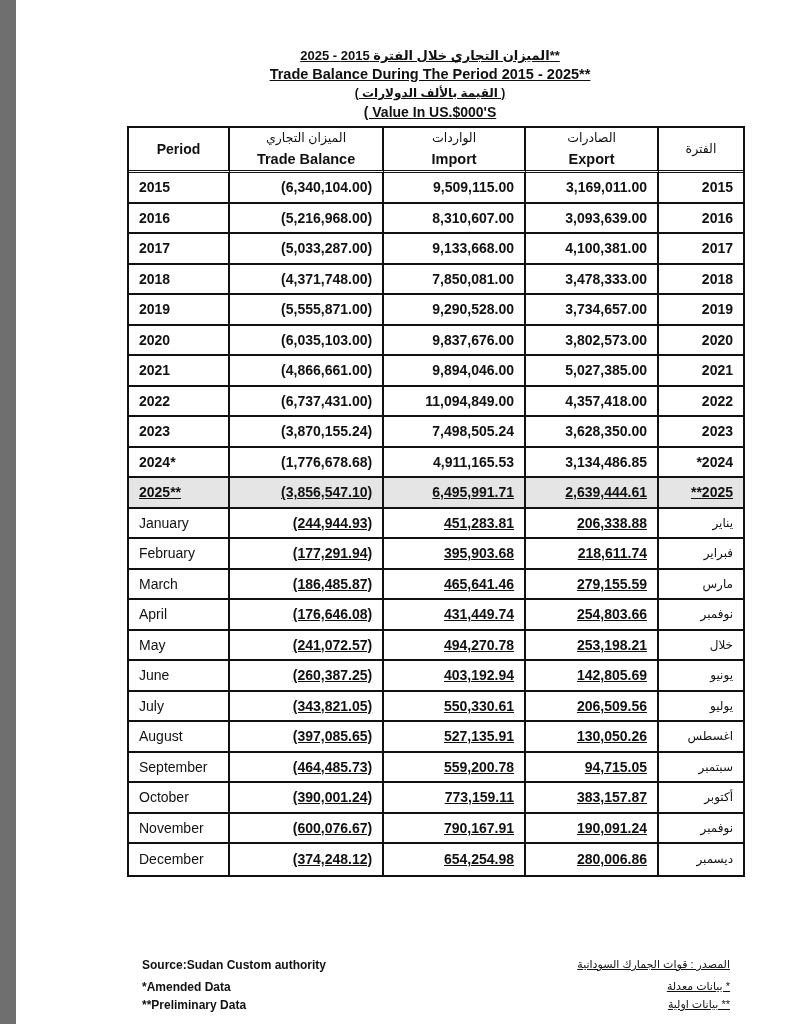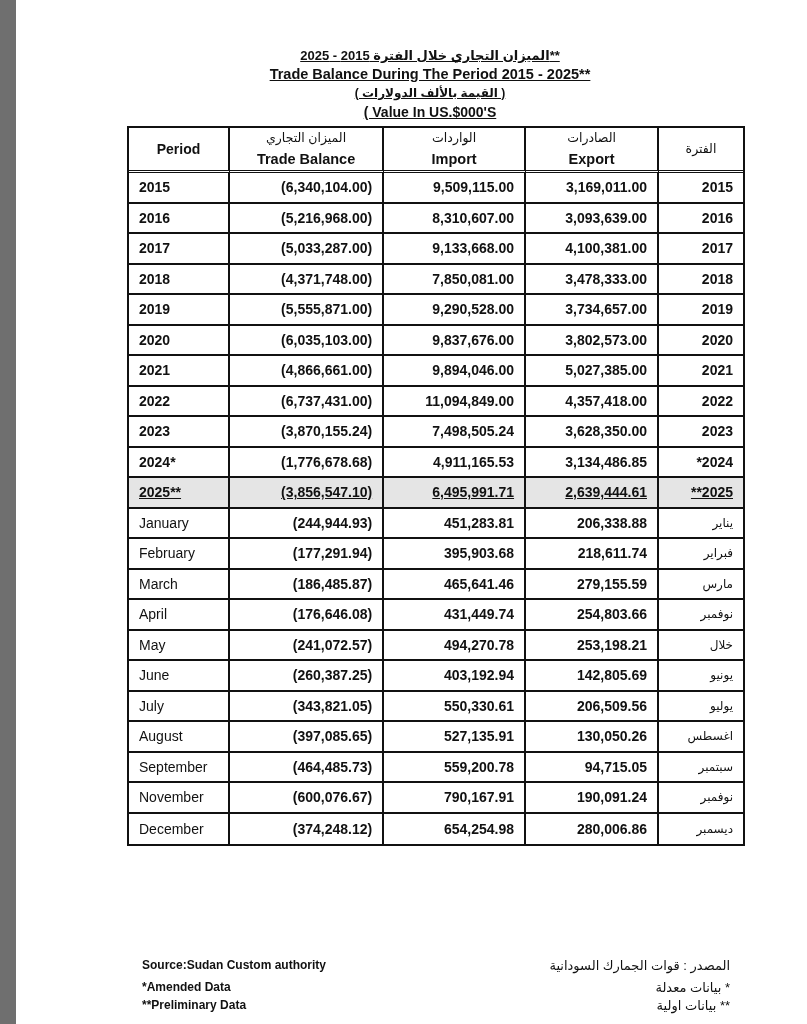--- a/index.html
+++ b/index.html
@@ -28,26 +28,26 @@
   table.tb tr:last-child td { border-bottom:none; }
   .head th { height:80px; font-weight:bold; text-align:center; font-size:14px; line-height:21px; border-bottom:3px double #111 !important; }
   .head th .ar { font-size:12.5px; font-weight:normal; }
   .head th .en { font-size:14.5px; font-weight:bold; }
   td.period { text-align:left; width:101px; }
   td.num { text-align:right; }
   td.ar-period { text-align:right; width:84px; }
   tr.year td { font-weight:bold; }
   tr.total td { background:#e5e5e5; font-weight:bold; text-decoration:underline; border-bottom:2px solid #111; }
   tr.month td.period { font-weight:normal; }
-  tr.month td.num { font-weight:bold; }
+  tr.month td.num { font-weight:bold;text-decoration:underline; }
   tr.month td.ar-period { font-weight:normal; font-size:12px; }
 
   .footer { position:absolute; left:130px; width:600px; font-size:12px; font-weight:bold; }
   .footer .l { position:absolute; left:12px; }
-  .footer .r { position:absolute; right:0; font-weight:normal; font-size:13px; direction:rtl; }
+  .footer .r { position:absolute; right:0; font-weight:normal; font-size:11px; direction:rtl;text-decoration:underline; }
 </style>
 </head>
 <body>
 
 <div class="left-bar"></div>
 
 <div class="titles">
   <div class="t-ar">الميزان التجاري خلال الفترة 2015 - 2025**</div>
   <div class="t-en">Trade Balance During The Period 2015 - 2025**</div>
   <div class="t-ar2">( القيمة بالألف الدولارات )</div>
@@ -208,20 +208,27 @@
         <td class="ar-period">اغسطس</td>
       </tr>
       <tr class="month">
         <td class="period">September</td>
         <td class="num">(464,485.73)</td>
         <td class="num">559,200.78</td>
         <td class="num">94,715.05</td>
         <td class="ar-period">سبتمبر</td>
       </tr>
       <tr class="month">
+        <td class="period">October</td>
+        <td class="num">(390,001.24)</td>
+        <td class="num">773,159.11</td>
+        <td class="num">383,157.87</td>
+        <td class="ar-period">أكتوبر</td>
+      </tr>
+      <tr class="month">
         <td class="period">November</td>
         <td class="num">(600,076.67)</td>
         <td class="num">790,167.91</td>
         <td class="num">190,091.24</td>
         <td class="ar-period">نوفمبر</td>
       </tr>
       <tr class="month">
         <td class="period">December</td>
         <td class="num">(374,248.12)</td>
         <td class="num">654,254.98</td>

